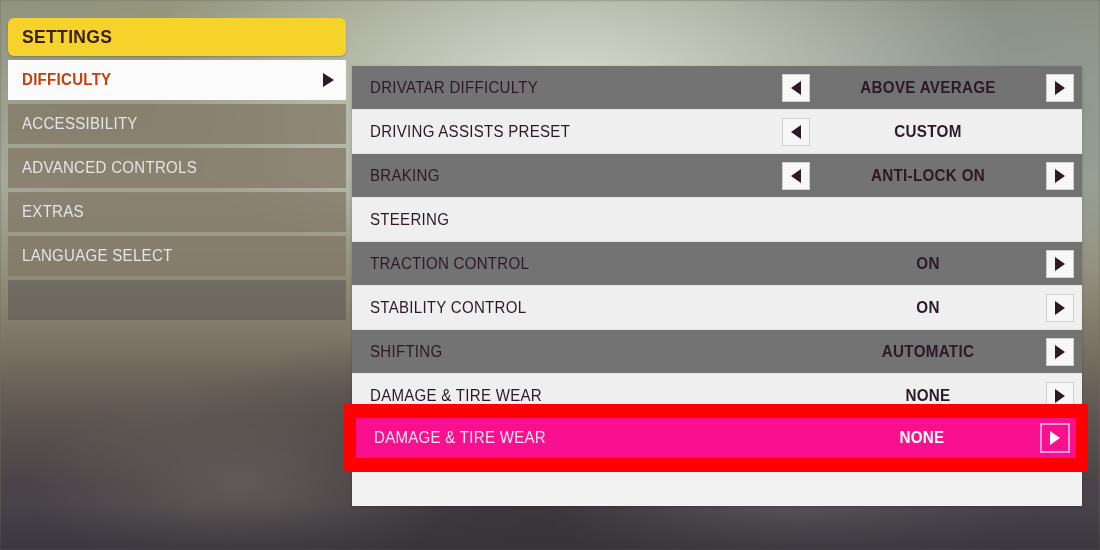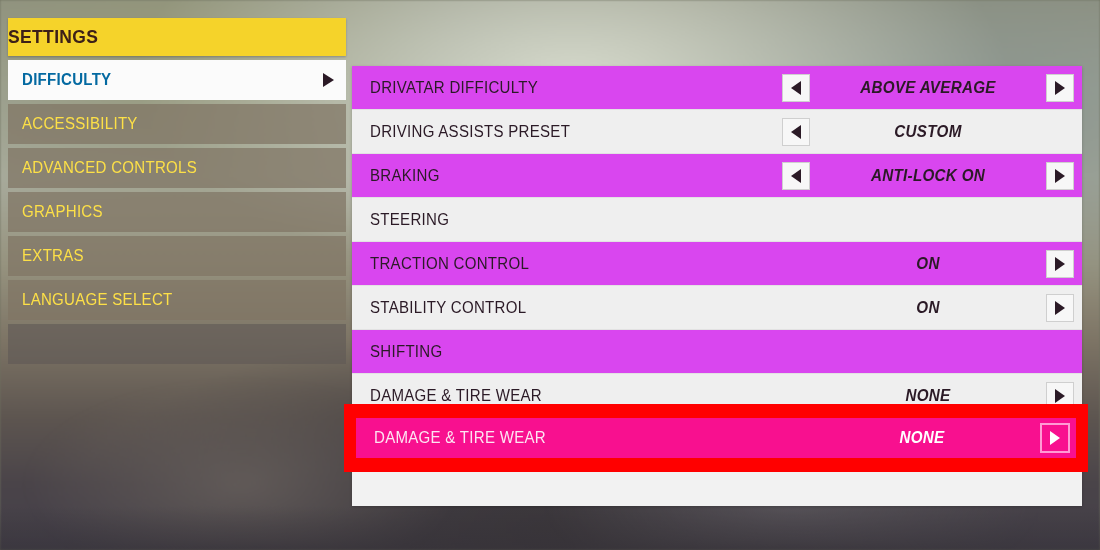--- a/index.html
+++ b/index.html
@@ -39,44 +39,46 @@
   }
 
   
   #sidebar {
     position:absolute; left:8px; top:18px; width:338px;
   }
   #settings-header {
     height:38px;
     background:#f5d32a;
     display:flex; align-items:center;
+    padding-left:14px;
     box-shadow:0 1px 2px rgba(0,0,0,.22);
+    border-radius:6px;
   }
   #settings-header .title {
     font-size:19px; font-weight:bold;
     letter-spacing:.4px;
     color:#3c2018;
     font-family:"Liberation Sans", sans-serif;
     transform:scaleX(.92);
     transform-origin:left center;
   }
   .nav-item {
     height:40px; margin-top:4px;
     display:flex; align-items:center;
     padding:0 12px 0 14px;
     background:rgba(128,117,100,.72);
-    color:#fde047;
+    color:#e5e5e5;
     font-size:16px;
     letter-spacing:.3px;
     position:relative;
   }
   .nav-item .lbl { transform:scaleX(.94); transform-origin:left center; }
   .nav-item.active {
     background:#fbfbfb;
-    color:#0369a1;
+    color:#c2410c;
     font-weight:bold;
   }
   .nav-item.active .lbl { font-weight:bold; }
   .nav-item .caret {
     margin-left:auto;
     width:0; height:0;
     border-left:11px solid #2b1a26;
     border-top:7px solid transparent;
     border-bottom:7px solid transparent;
   }
@@ -90,35 +92,35 @@
     position:absolute; left:352px; top:66px; width:730px; height:440px;
     background:#f2f2f2;
     overflow:hidden;
     box-shadow:0 1px 3px rgba(0,0,0,.2);
   }
   .srow {
     height:44px;
     display:flex; align-items:center;
     padding:0 8px 0 18px;
     border-bottom:1px solid #e2e2e2;
-    background:#d946ef;
+    background:#737373;
     position:relative;
   }
   .srow:nth-child(even){ background:#efefef; }
   .srow .name {
     font-size:16px;
     color:#2b1a26;
     letter-spacing:.3px;
     transform:scaleX(.94);
     transform-origin:left center;
     white-space:nowrap;
   }
   .ctl {
     margin-left:auto;
-    display:flex; align-items:center;font-style:italic;
+    display:flex; align-items:center;
   }
   .arrow-box {
     width:28px; height:28px;
     border:1px solid #cfcfcf;
     background:#f7f7f7;
     display:flex; align-items:center; justify-content:center;
     flex:0 0 auto;
   }
   .tri-l { width:0;height:0; border-right:10px solid #2b1a26; border-top:7px solid transparent; border-bottom:7px solid transparent; }
   .tri-r { width:0;height:0; border-left:10px solid #2b1a26;  border-top:7px solid transparent; border-bottom:7px solid transparent; }
@@ -185,23 +187,20 @@
     <span class="lbl">DIFFICULTY</span>
     <span class="caret"></span>
   </div>
   <div class="nav-item">
     <span class="lbl">ACCESSIBILITY</span>
   </div>
   <div class="nav-item">
     <span class="lbl">ADVANCED CONTROLS</span>
   </div>
   <div class="nav-item">
-    <span class="lbl">GRAPHICS</span>
-  </div>
-  <div class="nav-item">
     <span class="lbl">EXTRAS</span>
   </div>
   <div class="nav-item">
     <span class="lbl">LANGUAGE SELECT</span>
   </div>
   <div class="nav-item spacer"></div>
 </div>
 
 <div id="panel">
 
@@ -263,20 +262,27 @@
       <span class="spacer-box"></span>
       <span class="val">ON</span>
       <span class="arrow-box">
           <i class="tri-r"></i>
         </span>
     </span>
   </div>
 
   <div class="srow">
     <span class="name">SHIFTING</span>
+    <span class="ctl">
+      <span class="spacer-box"></span>
+      <span class="val">AUTOMATIC</span>
+      <span class="arrow-box">
+          <i class="tri-r"></i>
+        </span>
+    </span>
   </div>
 
 
   <div class="srow">
     <span class="name">DAMAGE &amp; TIRE WEAR</span>
     <span class="ctl">
       <span class="spacer-box"></span>
       <span class="val">NONE</span>
       <span class="arrow-box">
           <i class="tri-r"></i>

